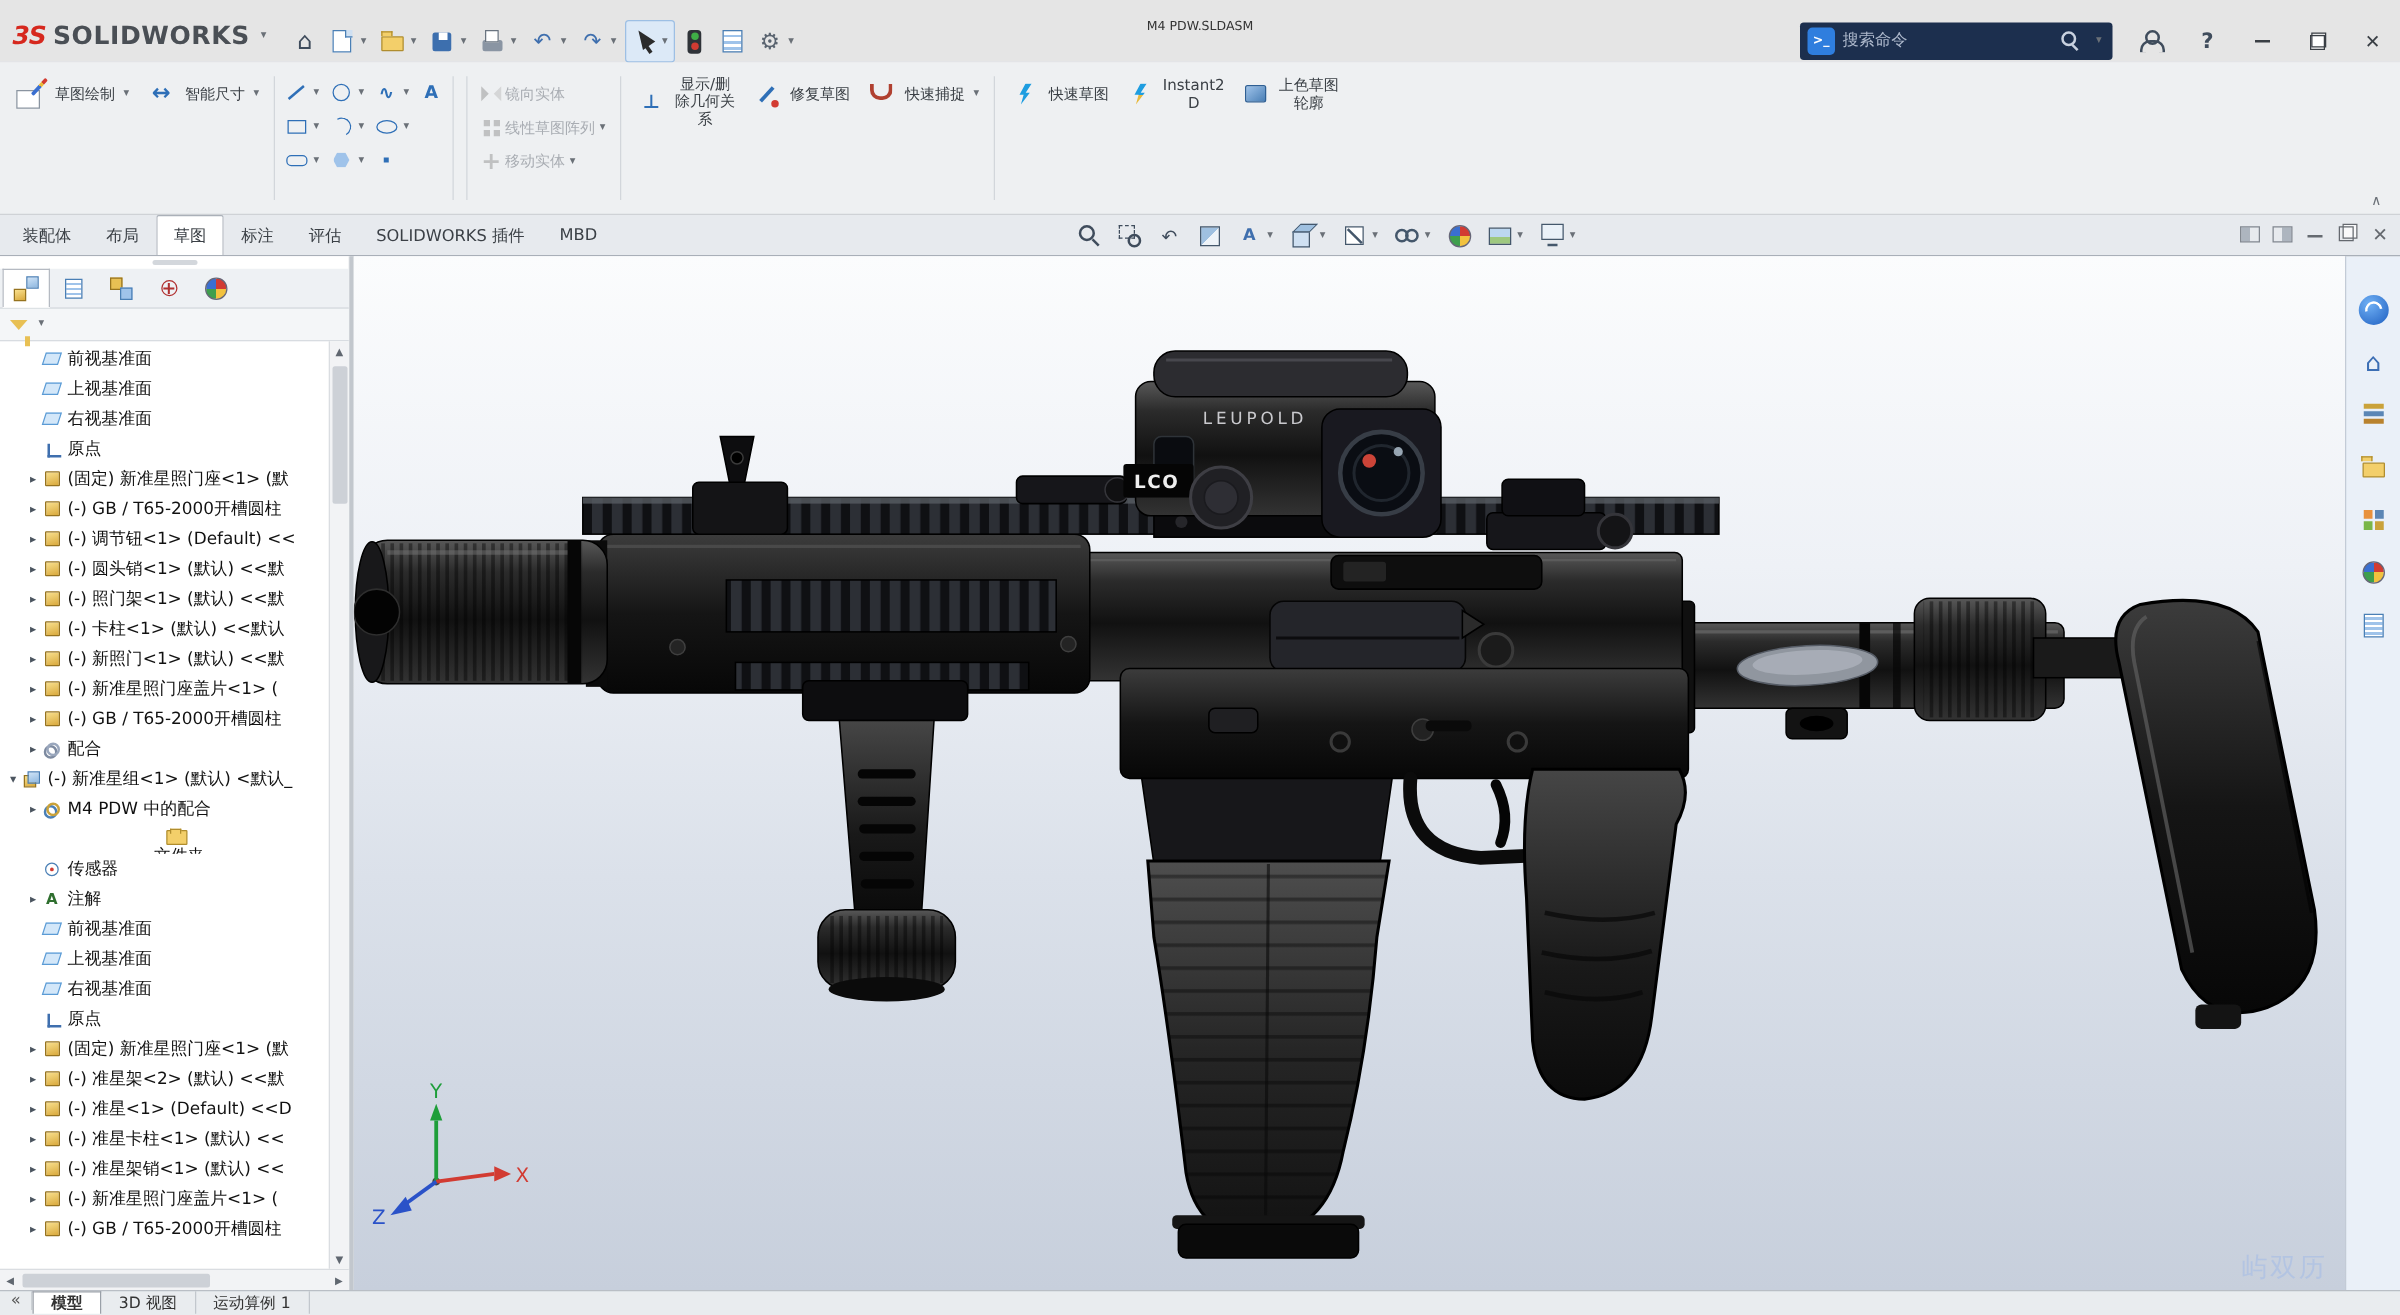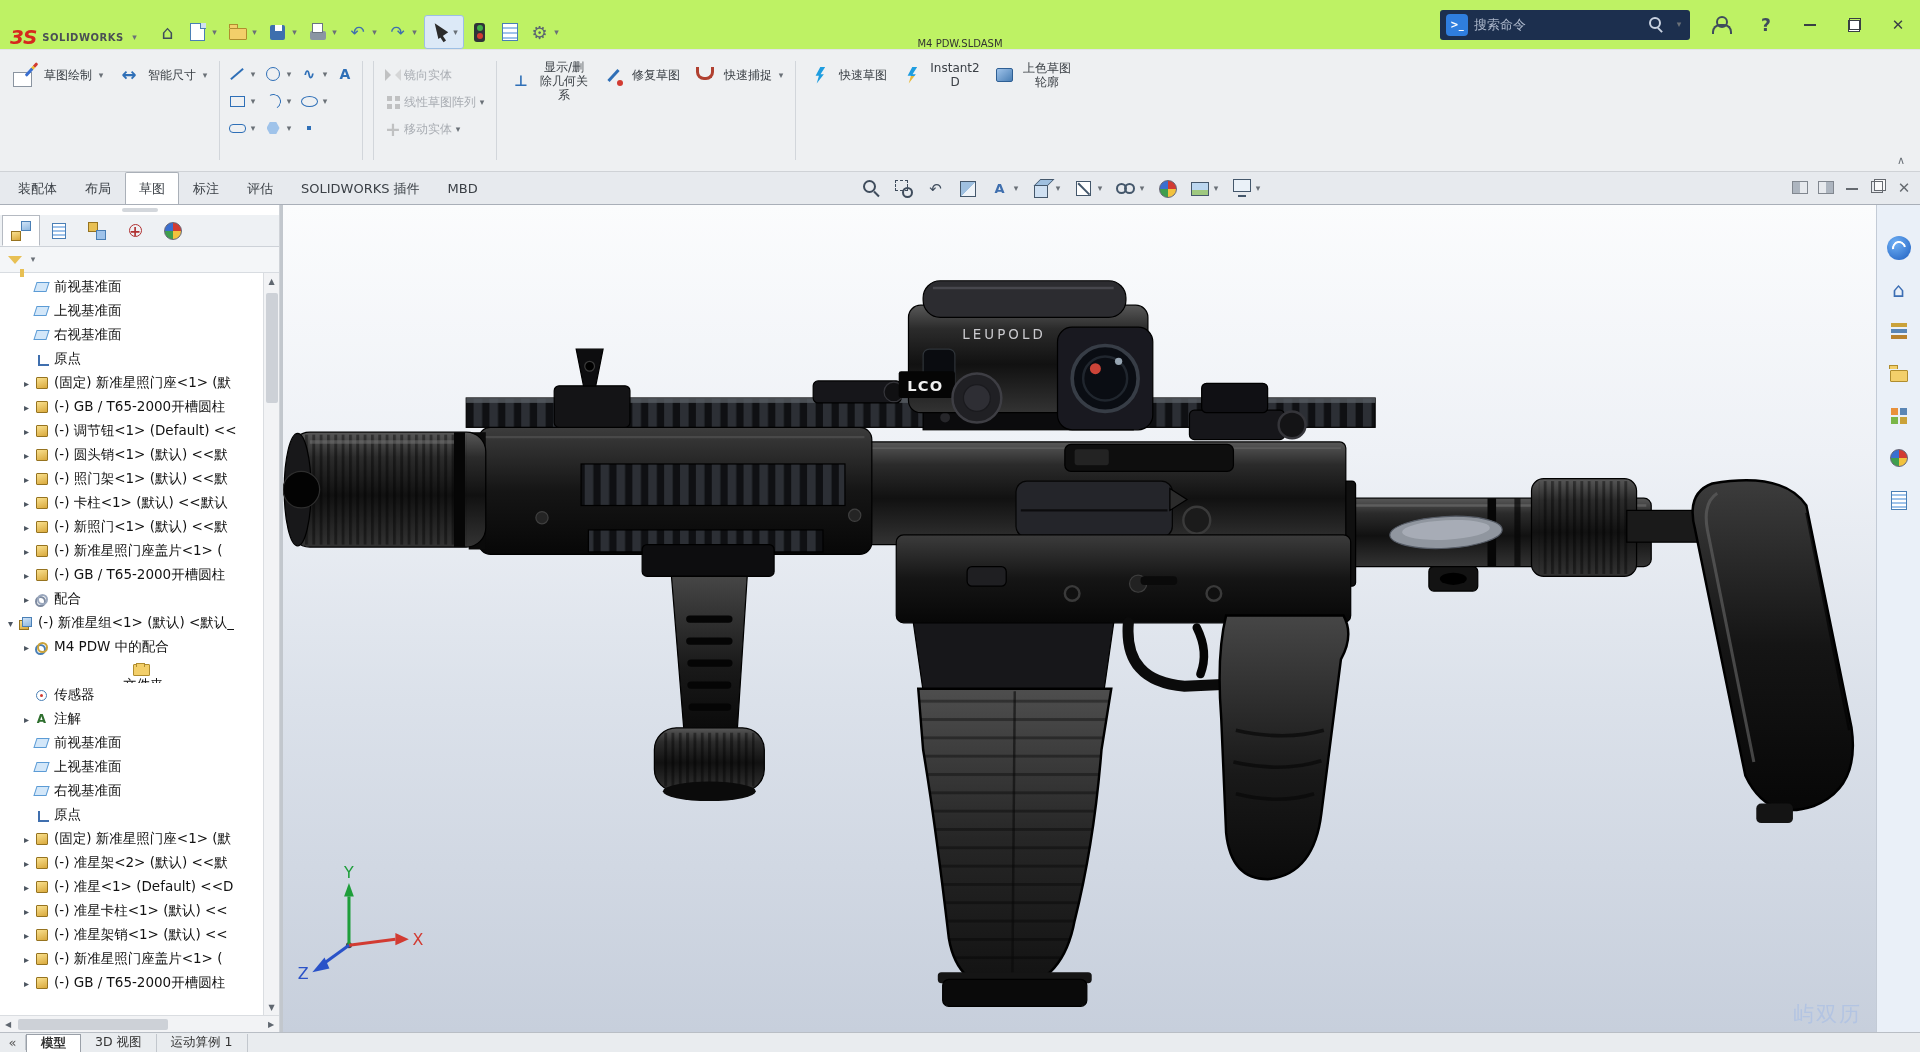--- a/index.html
+++ b/index.html
@@ -7,24 +7,24 @@
   body{font-family:"DejaVu Sans","Liberation Sans",sans-serif;font-size:14px;color:#222;background:#fff;user-select:none}
   svg{font-family:inherit}
 
   
   .icn{position:relative;display:inline-flex;align-items:center;justify-content:center;width:24px;height:24px;flex:none;font-style:normal}
   .ticon{position:relative;display:inline-flex;align-items:center;justify-content:center;width:17px;height:17px;flex:none}
   .caret::before{content:"▾";font-size:9px;color:#6a7077;line-height:1}
   .caret{display:inline-flex;align-items:center;justify-content:center;width:10px}
 
   
-  .titlebar{height:50px;display:flex;align-items:flex-end;background:#bef264;border-bottom:1px solid #e2e4e7;position:relative;padding:0 0 0 10px}
+  .titlebar{height:50px;display:flex;align-items:flex-start;background:#e5e5e5;border-bottom:1px solid #e2e4e7;position:relative;padding:16px 0 0 10px}
   .logo{display:flex;align-items:center;gap:6px;margin-right:14px}
   .logo-mark{color:#d6281e;font-weight:bold;font-style:italic;font-size:20px;letter-spacing:-1px}
-  .logo-text{font-weight:bold;font-size:10px;color:#4a4f55;letter-spacing:.5px}
+  .logo-text{font-weight:bold;font-size:20px;color:#4a4f55;letter-spacing:.5px}
   .qtb{display:flex;align-items:center;gap:2px}
   .qbtn{display:flex;align-items:center;padding:4px 2px;border-radius:3px}
   .qbtn.active{background:#dce9f7;border:1px solid #9dbfe4}
   .doc-title{position:absolute;left:50%;transform:translateX(-50%);font-size:10px;color:#333;white-space:nowrap}
   .tb-right{margin-left:auto;display:flex;align-items:center;height:100%}
   .searchbox{display:flex;align-items:center;gap:6px;width:250px;height:30px;background:#1c2f4e;border-radius:3px;padding:0 6px;margin-right:10px}
   .cmd-ic{width:22px;height:22px;background:#2f7ede;border-radius:4px;color:#fff;font-size:10px;font-weight:bold;display:inline-flex;align-items:center;justify-content:center;flex:none}
   .cmd-ic::before{content:">_"}
   .search-input{flex:1;min-width:0;background:transparent;border:none;outline:none;color:#dfe6f0;font-size:13px;font-family:inherit}
   .search-input::placeholder{color:#aeb9cc}
@@ -196,21 +196,21 @@
   
   .taskpane{width:44px;background:#eaf0f8;border-left:1px solid #c3cbd6;display:flex;flex-direction:column;align-items:center;gap:12px;padding-top:28px}
   .tpbtn{display:flex;align-items:center;justify-content:center;width:32px;height:30px;border-radius:3px}
   .tpbtn .icn{width:26px;height:26px}
   .i-sw-resources-icon::before{content:"";width:24px;height:24px;border-radius:50%;background:radial-gradient(circle at 35% 30%,#6fb0f5,#1f5fc0)}
   .i-sw-resources-icon::after{content:"";width:10px;height:10px;border:2.5px solid;border-color:#fff transparent transparent #fff;border-radius:50%;position:absolute;transform:rotate(35deg)}
   .i-design-library-icon::before{content:"";width:16px;height:4px;background:#caa23a;box-shadow:0 6px 0 #5b86b5,0 12px 0 #b9822e;position:absolute;top:4px;left:5px}
   .i-view-palette-icon::before{content:"";width:16px;height:16px;background:linear-gradient(#e8913c,#e8913c) 0 0/7px 7px no-repeat,linear-gradient(#5b86b5,#5b86b5) 9px 0/7px 7px no-repeat,linear-gradient(#7ab648,#7ab648) 0 9px/7px 7px no-repeat,linear-gradient(#caa23a,#caa23a) 9px 9px/7px 7px no-repeat}
 
   
-  .statusbar{height:20px;background:#e9ecef;border-top:1px solid #b9bec5;display:flex;align-items:center;font-size:12.5px;color:#333}
+  .statusbar{height:20px;background:#e9ecef;border-top:1px solid #b9bec5;display:flex;align-items:flex-start;font-size:12.5px;color:#333}
   .collapse-left{width:26px;display:flex;align-items:center;justify-content:center;border-right:1px solid #c2c7cd}
   .collapse-left::before{content:"«";color:#555;font-size:13px}
   .btabs{display:flex;align-items:stretch}
   .btab{padding:0 14px;display:flex;align-items:center;border-right:1px solid #c2c7cd;white-space:nowrap}
   .btab.active{background:#fff;border:1px solid #9aa0a8;border-bottom:none;font-weight:bold}
 </style>
 </head>
 <body>
 
 <div id="app">

